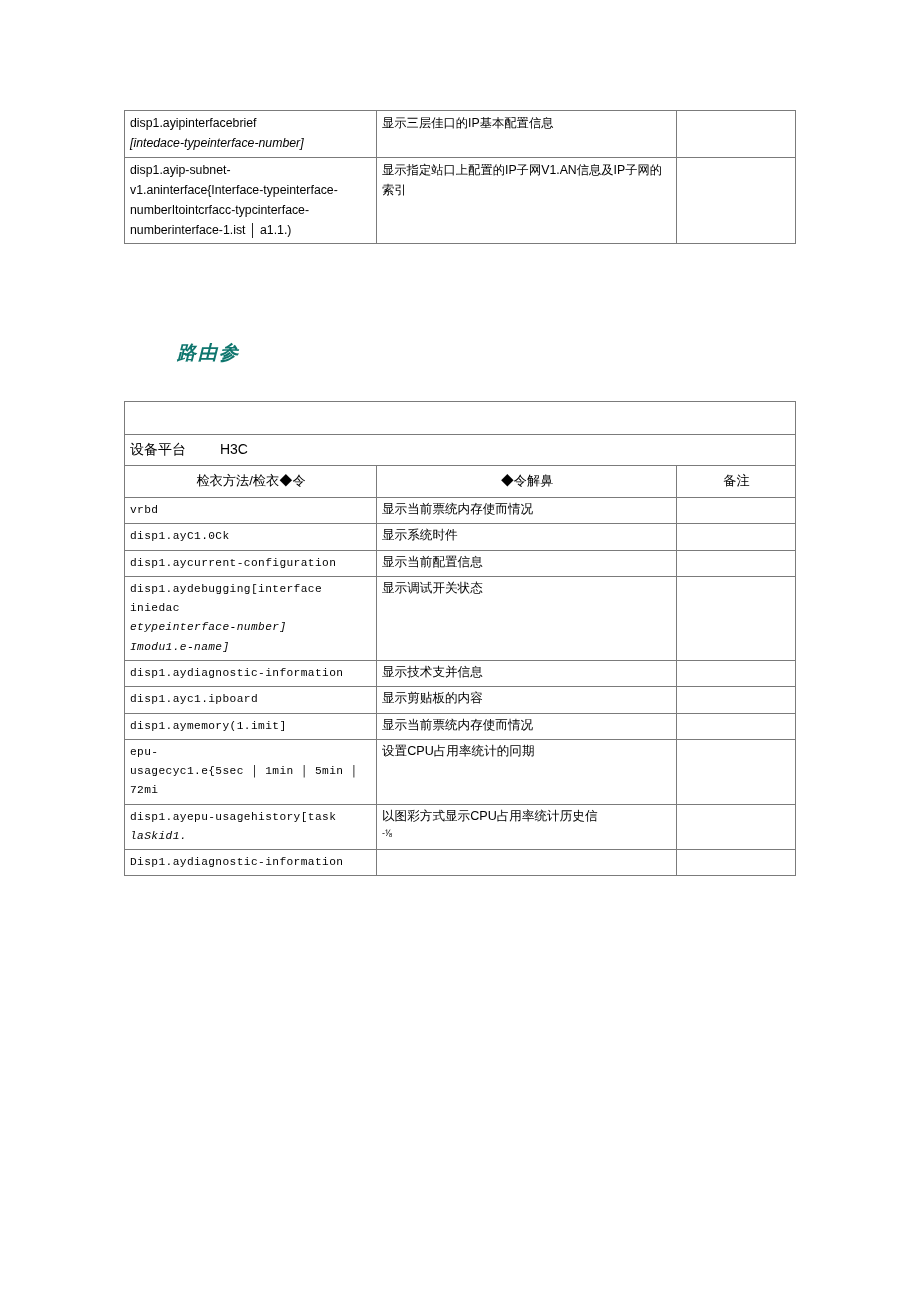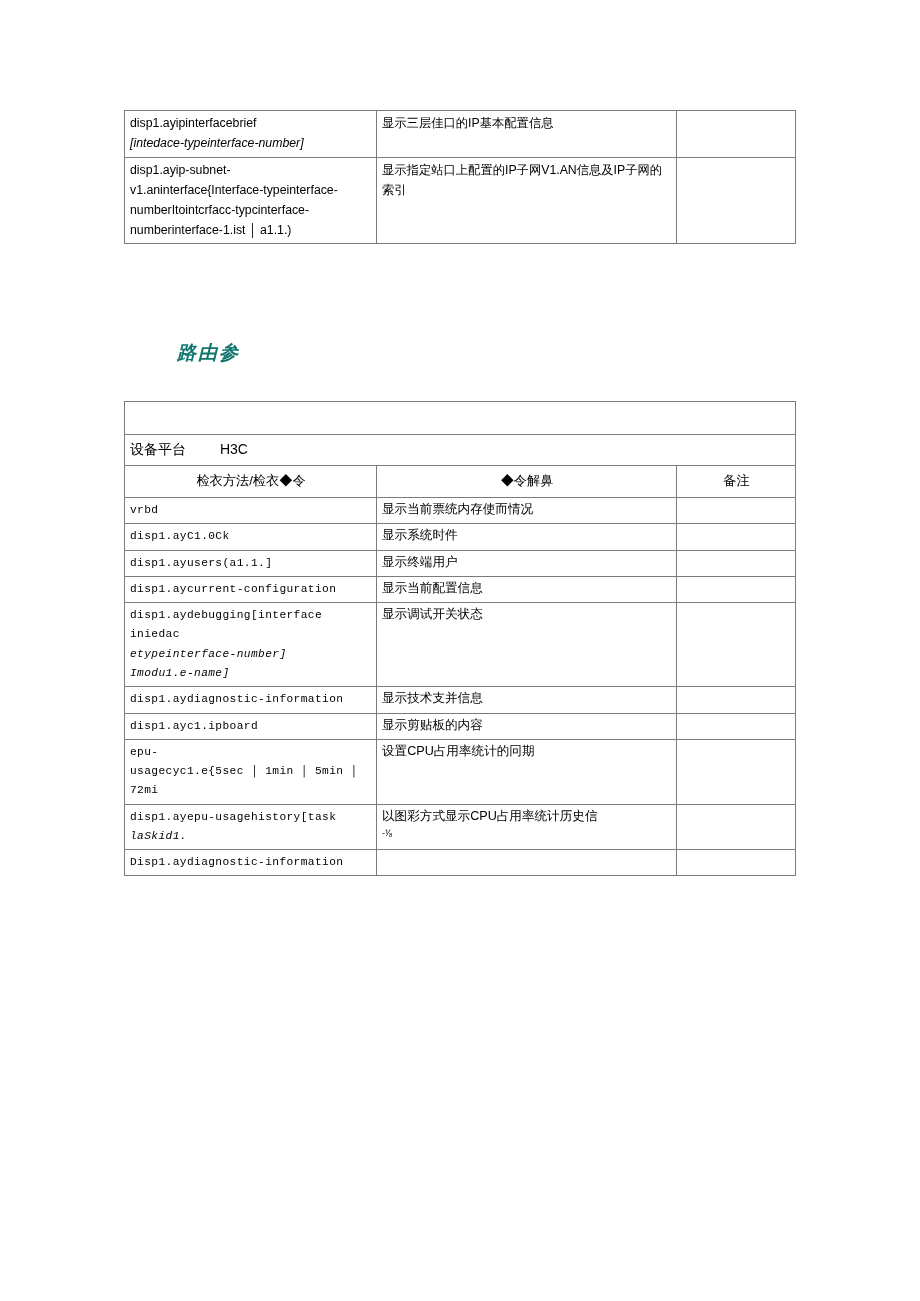--- a/index.html
+++ b/index.html
@@ -178,25 +178,20 @@
           <td class="cmdcell">vrbd</td>
           <td class="desccell">显示当前票统内存使而情况</td>
           <td class="notecell"></td>
         </tr>
         <tr>
           <td class="cmdcell">disp1.ayC1.0Ck</td>
           <td class="desccell">显示系统时件</td>
           <td class="notecell"></td>
         </tr>
         <tr>
-          <td class="cmdcell">disp1.ayusers(a1.1.]</td>
-          <td class="desccell">显示终端用户</td>
-          <td class="notecell"></td>
-        </tr>
-        <tr>
           <td class="cmdcell">disp1.aycurrent-configuration</td>
           <td class="desccell">显示当前配置信息</td>
           <td class="notecell"></td>
         </tr>
         <tr>
           <td class="cmdcell">
             <span class="cmdline">disp1.aydebugging[interface iniedac</span>
             <span class="italicline">etypeinterface-number]</span>
             <span class="italicline">Imodu1.e-name]</span>
           </td>
@@ -207,20 +202,25 @@
           <td class="cmdcell">disp1.aydiagnostic-information</td>
           <td class="desccell">显示技术支并信息</td>
           <td class="notecell"></td>
         </tr>
         <tr>
           <td class="cmdcell">disp1.ayc1.ipboard</td>
           <td class="desccell">显示剪贴板的内容</td>
           <td class="notecell"></td>
         </tr>
         <tr>
+          <td class="cmdcell">disp1.aymemory(1.imit]</td>
+          <td class="desccell">显示当前票统内存使而情况</td>
+          <td class="notecell"></td>
+        </tr>
+        <tr>
           <td class="cmdcell">
             <span class="cmdline">epu-</span>
             <span class="cmdline">usagecyc1.e{5sec │ 1min │ 5min │ 72mi</span>
           </td>
           <td class="desccell">设置CPU占用率统计的冋期</td>
           <td class="notecell"></td>
         </tr>
         <tr>
           <td class="cmdcell">
             <span class="cmdline">disp1.ayepu-usagehistory[task</span>

